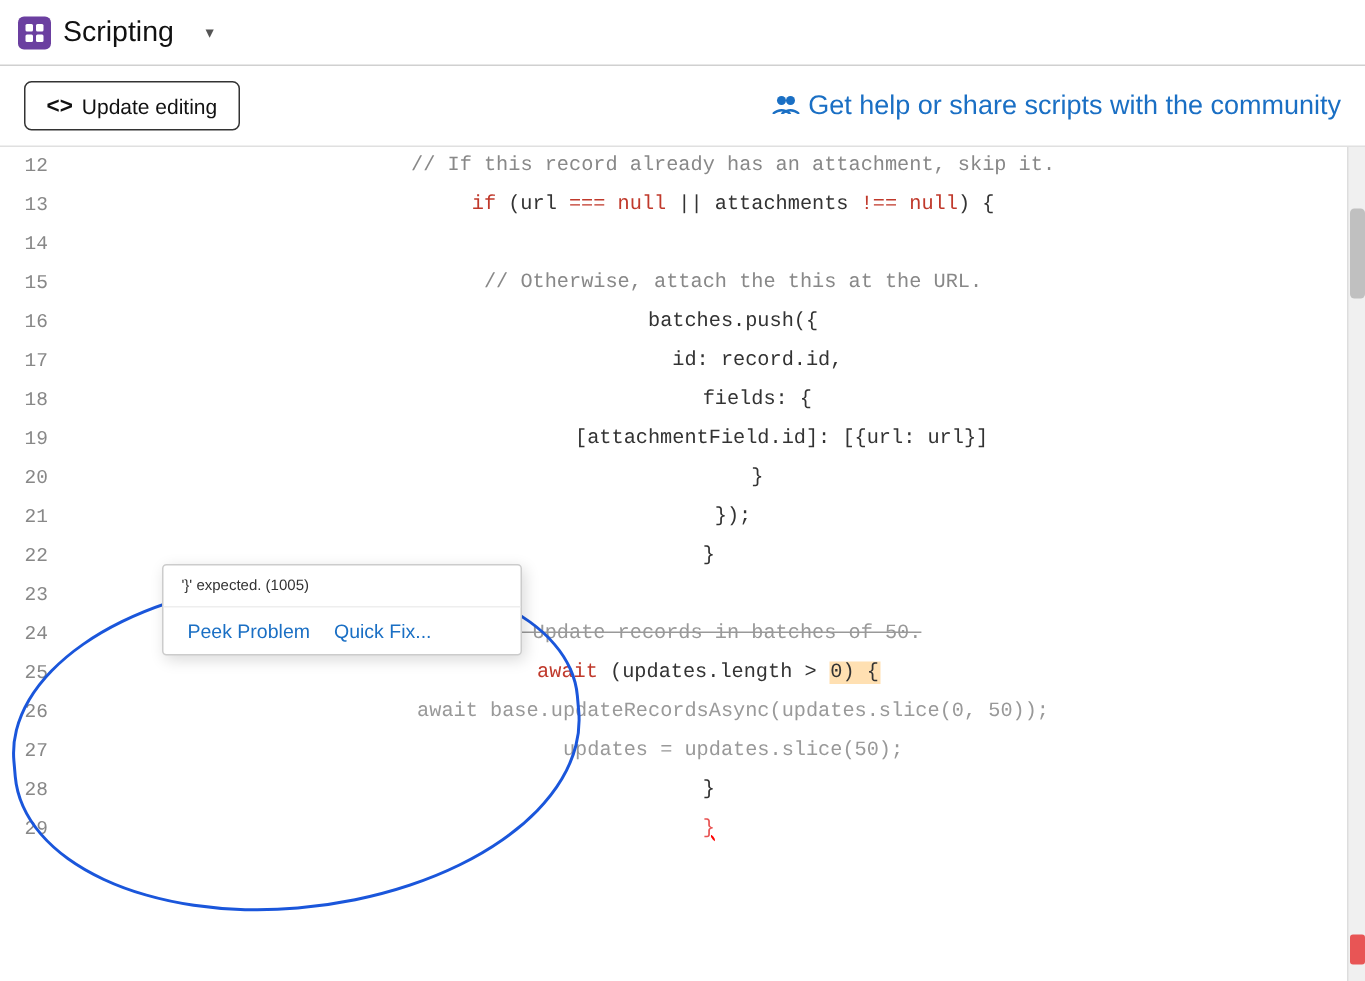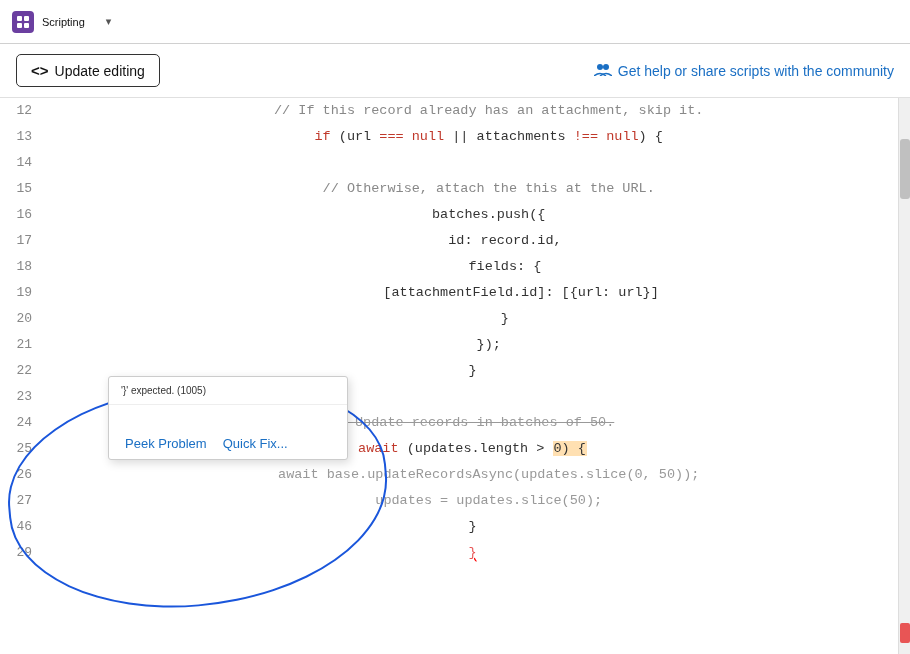--- a/index.html
+++ b/index.html
@@ -30,21 +30,21 @@
       align-items: center;
       justify-content: center;
       margin-right: 8px;
       flex-shrink: 0;
     }
     .title-bar-logo svg {
       width: 14px;
       height: 14px;
     }
     .title-bar-title {
-      font-size: 11px;
+      font-size: 19px;
       font-weight: 500;
       color: #111;
       margin-right: 21px;
     }
     .title-bar-chevron {
       color: #555;
       font-size: 11px;
     }
 
     
@@ -68,21 +68,21 @@
       cursor: pointer;
       font-size: 14px;
       font-weight: 500;
       color: #111;
     }
     .community-link {
       display: flex;
       align-items: center;
       gap: 6px;
       color: #1a6fc4;
-      font-size: 14px;
+      font-size: 18px;
       font-weight: 500;
       cursor: pointer;
       text-decoration: none;
     }
 
     
     .editor-container {
       display: flex;
       background: #fff;
       height: calc(654px - 44px - 54px);
@@ -173,21 +173,20 @@
       padding: 8px 12px;
       font-size: 10px;
       color: #333;
       border-bottom: 1px solid #eee;
       font-family: -apple-system, BlinkMacSystemFont, 'Segoe UI', sans-serif;
     }
     .error-actions {
       display: flex;
       gap: 0;
       padding: 5px 8px;
-      margin-top: 23px;
     }
     .error-action-btn {
       background: none;
       border: none;
       color: #1a6fc4;
       font-size: 13px;
       cursor: pointer;
       padding: 3px 8px;
       border-radius: 3px;
       font-family: -apple-system, BlinkMacSystemFont, 'Segoe UI', sans-serif;
@@ -324,21 +323,21 @@
       <span class="line-number">26</span>
       <span class="line-content" style="color:#999;">    await base.updateRecordsAsync(updates.slice(0, 50));</span>
     </div>
 
     <div class="code-line">
       <span class="line-number">27</span>
       <span class="line-content" style="color:#999;">    updates = updates.slice(50);</span>
     </div>
 
     <div class="code-line">
-      <span class="line-number">46</span>
+      <span class="line-number">28</span>
       <span class="line-content">}</span>
     </div>
 
     <div class="code-line">
       <span class="line-number">29</span>
       <span class="line-content"><span style="text-decoration: underline wavy red; color:#e85555;">}</span></span>
     </div>
 
   </div>
 

